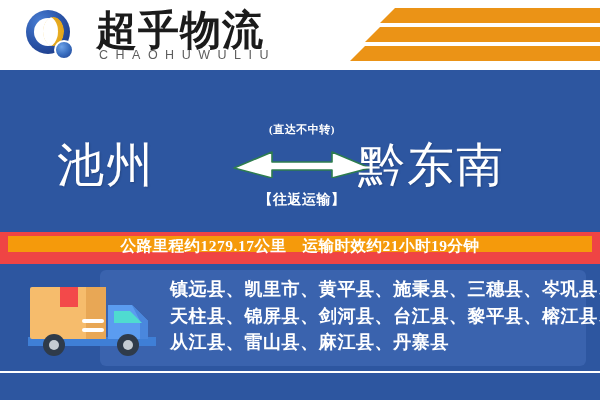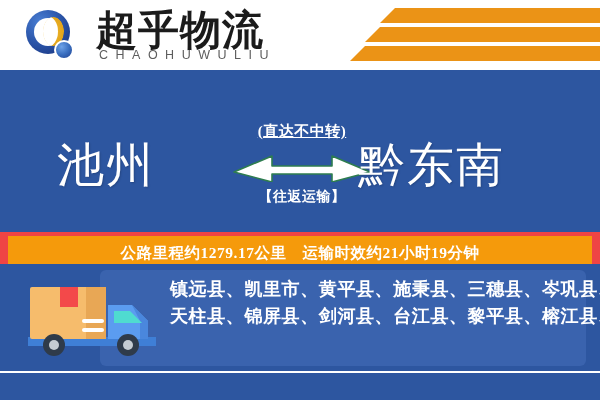--- a/index.html
+++ b/index.html
@@ -120,49 +120,48 @@
   .city-to   { left: 358px; top: 95px; }
 
   .mid {
     position: absolute;
     left: 232px; top: 52px;
     width: 140px;
     text-align: center;
   }
   .mid-top {
     font-family: "Liberation Serif", "DejaVu Serif", serif;
-    font-size: 15px;
+    font-size: 11px;
     font-weight: bold;
     color: #ffffff;
     white-space: nowrap;
     letter-spacing: 0.5px;
-    text-decoration: underline;
   }
   .arrow-wrap {
     margin-top: 7px;
     height: 34px;
   }
   .mid-bot {
-    margin-top: 6px;
+    margin-top: 13px;
     font-family: "Liberation Serif", "DejaVu Serif", serif;
     font-size: 14px;
     font-weight: bold;
     color: #ffffff;
     white-space: nowrap;
     letter-spacing: 0.5px;
   }
 
   
   .infobar {
     position: absolute;
     left: 8px; top: 236px;
-    width: 584px; height: 28px;
+    width: 584px; height: 16px;
     background: #f59a0b;
     display: flex;
-    align-items: flex-end;
+    align-items: flex-start;
     justify-content: center;
   }
   .infobar-text {
     font-family: "Liberation Serif", "DejaVu Serif", serif;
     font-size: 15.5px;
     font-weight: bold;
     color: #ffffff;
     letter-spacing: 0.5px;
     white-space: nowrap;
   }
@@ -279,18 +278,19 @@
 
       <circle cx="28" cy="64" r="11" fill="#2f3b4a"></circle>
       <circle cx="28" cy="64" r="5" fill="#c5ccd3"></circle>
       <circle cx="102" cy="64" r="11" fill="#2f3b4a"></circle>
       <circle cx="102" cy="64" r="5" fill="#c5ccd3"></circle>
     </svg>
 
     <div class="county-lines">
       <div class="county-line">镇远县、凯里市、黄平县、施秉县、三穗县、岑巩县、</div>
       <div class="county-line">天柱县、锦屏县、剑河县、台江县、黎平县、榕江县、</div>
+      <div class="county-line">从江县、雷山县、麻江县、丹寨县</div>
     </div>
 
     <div class="divider"></div>
   </div>
 
 </div>
 
 </body></html>

